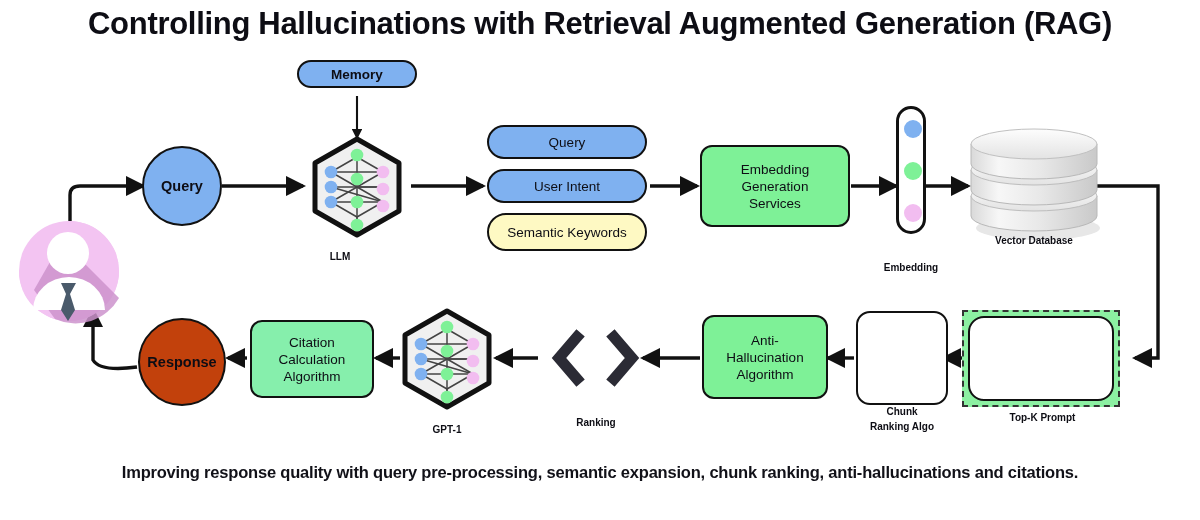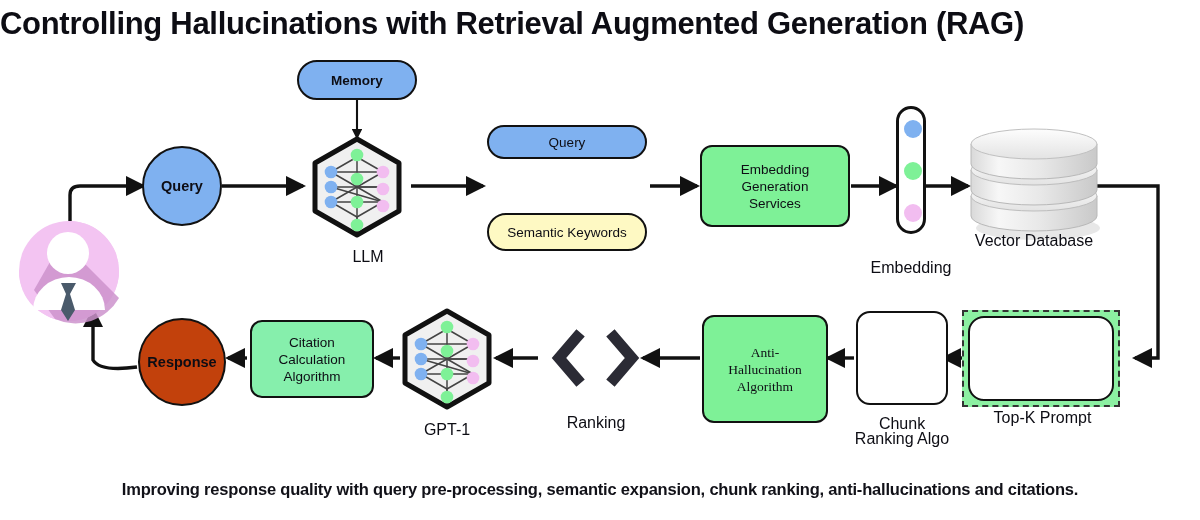--- a/index.html
+++ b/index.html
@@ -5,29 +5,29 @@
   html,body{margin:0;padding:0;background:#ffffff;}
   body{
     width:1200px;height:520px;position:relative;overflow:hidden;
     font-family:"Liberation Sans","DejaVu Sans",sans-serif;
     color:#111111;
   }
   #stage{position:absolute;inset:0;}
 
   
   .title{
-    position:absolute;left:0;top:6px;width:1200px;
+    position:absolute;left:0;top:6px;width:1200px;text-align:center;
     font-size:31px;font-weight:bold;letter-spacing:-0.3px;color:#0d0d14;
   }
   .caption{
-    position:absolute;left:0;top:480px;width:1200px;text-align:center;
+    position:absolute;left:0;top:463px;width:1200px;text-align:center;
     font-size:16.5px;font-weight:bold;color:#111118;letter-spacing:-0.2px;
   }
   .nodelabel{
-    position:absolute;text-align:center;font-size:16px;font-weight:normal;
+    position:absolute;text-align:center;font-size:10px;font-weight:bold;
     color:#0d0d14;line-height:15px;white-space:pre-line;
   }
 
   
   .circ{
     position:absolute;border-radius:50%;border:2.6px solid #111;
     display:flex;align-items:center;justify-content:center;
     font-size:14.5px;font-weight:bold;color:#0d0d14;box-sizing:border-box;
   }
   .pill{
@@ -229,32 +229,35 @@
     <g>
       <circle cx="69" cy="271" r="50" fill="#F3C4F2"></circle>
       <path d="M69,221 A50,50 0 0 1 69,321 A50,50 0 0 1 19,271 Z" fill="#F3C4F2"></path>
       <path d="M62,241 L119,298 A50,50 0 0 1 55,319 L34,290 Z" fill="#CD93CC" opacity="0.85"></path>
       <circle cx="68" cy="253" r="21" fill="#ffffff"></circle>
       <path d="M33,310 A36,33 0 0 1 105,310 Z" fill="#ffffff"></path>
       <path d="M61,283 L76,283 L70,294 L75,310 L68,321 L61,310 L66,294 Z" fill="#4A5A6B"></path>
     </g>
   </svg>
 
-  <div class="pill bold" style="left:297px;top:60px;width:120px;height:40px;background:#7FB1F0;">
+  <div class="pill bold" style="left:297px;top:60px;width:120px;height:28px;background:#7FB1F0;">
     <span>Memory</span>
   </div>
 
   <div class="circ" style="left:142px;top:146px;width:80px;height:80px;background:#7FB1F0;">
     <span>Query</span>
   </div>
 
-  <div class="nodelabel" style="left:318px;top:249px;width:100px;">LLM</div>
+  <div class="nodelabel" style="left:290px;top:249px;width:100px;">LLM</div>
 
   <div class="pill" style="left:487px;top:125px;width:160px;height:34px;background:#7FB1F0;">
     <span>Query</span>
+  </div>
+  <div class="pill" style="left:487px;top:169px;width:160px;height:34px;background:#7FB1F0;">
+    <span>User Intent</span>
   </div>
   <div class="pill" style="left:487px;top:213px;width:160px;height:38px;background:#fef9c3;">
     <span>Semantic Keywords</span>
   </div>
 
   <div class="rbox" style="left:700px;top:145px;width:150px;height:82px;background:#7EF197;">
     <span>Embedding
 Generation
 Services</span>
   </div>
@@ -266,24 +269,24 @@
   </div>
   <div class="nodelabel" style="left:851px;top:260px;width:120px;">Embedding</div>
 
   <div class="nodelabel" style="left:964px;top:233px;width:140px;">Vector Database</div>
 
   <div style="position:absolute;left:962px;top:310px;width:158px;height:97px;background:#8CF0A2;border:2px dashed #333;box-sizing:border-box;"></div>
   <div style="position:absolute;left:968px;top:316px;width:146px;height:85px;background:#ffffff;border:2.4px solid #111;border-radius:16px;box-sizing:border-box;"></div>
   <div class="nodelabel" style="left:970px;top:410px;width:145px;">Top-K Prompt</div>
 
   <div style="position:absolute;left:856px;top:311px;width:92px;height:94px;background:#ffffff;border:2.8px solid #111;border-radius:14px;box-sizing:border-box;"></div>
-  <div class="nodelabel" style="left:842px;top:416px;width:120px;">Chunk
+  <div class="nodelabel" style="left:842px;top:404px;width:120px;">Chunk
 Ranking Algo</div>
 
-  <div class="rbox" style="left:702px;top:315px;width:126px;height:108px;background:#7EF197;font-family:Liberation Serif, serif;">
+  <div class="rbox" style="left:702px;top:315px;width:126px;height:84px;background:#7EF197;">
     <span>Anti-
 Hallucination
 Algorithm</span>
   </div>
 
   <div class="circ" style="left:544px;top:306px;width:104px;height:104px;background:#7EF197;z-index:-1;"></div>
   <div class="nodelabel" style="left:546px;top:415px;width:100px;">Ranking</div>
 
   <div class="nodelabel" style="left:397px;top:422px;width:100px;">GPT-1</div>
 

